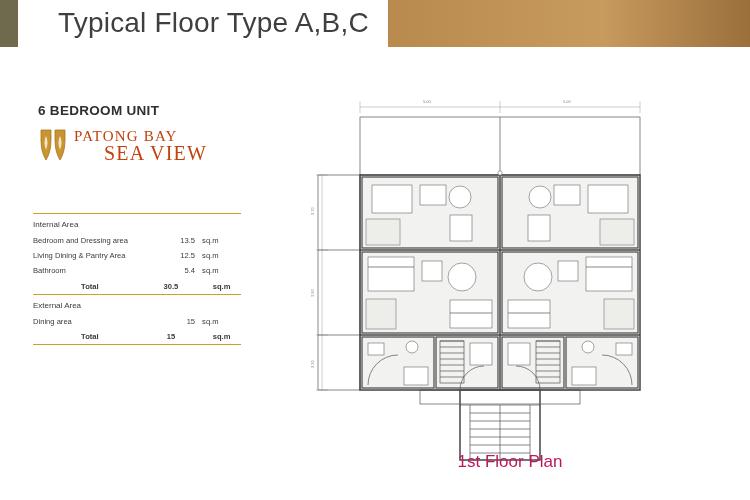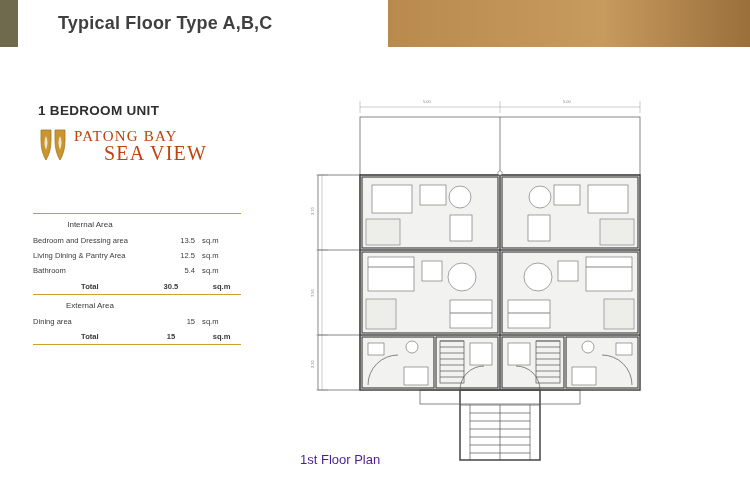--- a/index.html
+++ b/index.html
@@ -30,22 +30,22 @@
   }
   .seg-left   { left: 0;     width: 18px;  background: #6f6a4e; }
   .seg-title  { left: 18px;  width: 370px; background: #ffffff; }
   .seg-mid    { left: 388px; width: 215px; background: linear-gradient(to right, #b98a4e, #c79a5e); }
   .seg-right  { left: 603px; width: 147px; background: linear-gradient(to right, #c79a5e, #9a6f3b); }
 
   .banner-title {
     position: absolute;
     left: 58px;
     top: 2px;
-    font-size: 18px;
-    font-weight: bold;
+    font-size: 28px;
+    font-weight: normal;
     color: #3f3f3f;
     letter-spacing: 0.2px;
     line-height: 42px;
     white-space: nowrap;
   }
 
   
   .left-col {
     position: absolute;
     left: 38px;
@@ -100,42 +100,42 @@
     padding: 3.1px 0;
     vertical-align: bottom;
   }
   .col-label { text-align: left; width: 118px; }
   .col-val   { text-align: right; width: 50px; padding-right: 7px !important; }
   .col-unit  { text-align: left; width: 40px; }
   .section-head td {
     font-size: 8px;
     padding-top: 6px;
     padding-bottom: 4px;
-    text-align: center;
   }
   .rule-top td { border-top: 1px solid #c9a227; }
   .rule-bot td { border-bottom: 1px solid #c9a227; }
   .bold td, td.bold { font-weight: bold; text-align: center; }
   .spacer td { height: 4px; padding: 0; }
 
   
   .plan-wrap {
     position: absolute;
     left: 300px;
     top: 85px;
     width: 420px;
     height: 380px;
   }
   .plan-caption {
     position: absolute;
     left: 300px;
     top: 452px;
     width: 420px;
-    font-size: 13px;
-    color: #4c1d95;
+    text-align: center;
+    font-size: 17px;
+    color: #be185d;
   }
   svg { display: block; }
   .ln   { stroke: #555; stroke-width: 0.7; fill: none; }
   .lnT  { stroke: #999; stroke-width: 0.5; fill: none; }
   .wall { stroke: #444; stroke-width: 1.5; fill: none; }
   .wallF{ fill: #f2f2f0; stroke: #444; stroke-width: 1.2; }
   .fur  { fill: #ffffff; stroke: #666; stroke-width: 0.6; }
   .furg { fill: #ededea; stroke: #777; stroke-width: 0.6; }
   .dim-txt { font-size: 4px; fill: #888; font-family: "Liberation Sans", sans-serif; }
 </style>
@@ -144,21 +144,21 @@
 
 <div class="banner">
   <div class="banner-seg seg-left"></div>
   <div class="banner-seg seg-title"></div>
   <div class="banner-seg seg-mid"></div>
   <div class="banner-seg seg-right"></div>
   <div class="banner-title">Typical Floor Type A,B,C</div>
 </div>
 
 <div class="left-col">
-  <div class="unit-title">1 BEDROOM UNIT</div>
+  <div class="unit-title">6 BEDROOM UNIT</div>
 
   <div class="logo">
     <div class="logo-mark">
       <svg width="30" height="34" viewBox="0 0 30 34">
         <path d="M3 2 L13 2 L13 12 Q13 24 8 32 Q3 24 3 12 Z" fill="#c8952f" stroke="#a87526" stroke-width="0.8"></path>
         <path d="M17 2 L27 2 L27 12 Q27 24 22 32 Q17 24 17 12 Z" fill="#c8952f" stroke="#a87526" stroke-width="0.8"></path>
         <path d="M8 8 Q11 14 8 22 Q5 14 8 8 Z" fill="#ffffff" opacity="0.75"></path>
         <path d="M22 8 Q25 14 22 22 Q19 14 22 8 Z" fill="#ffffff" opacity="0.75"></path>
       </svg>
     </div>

